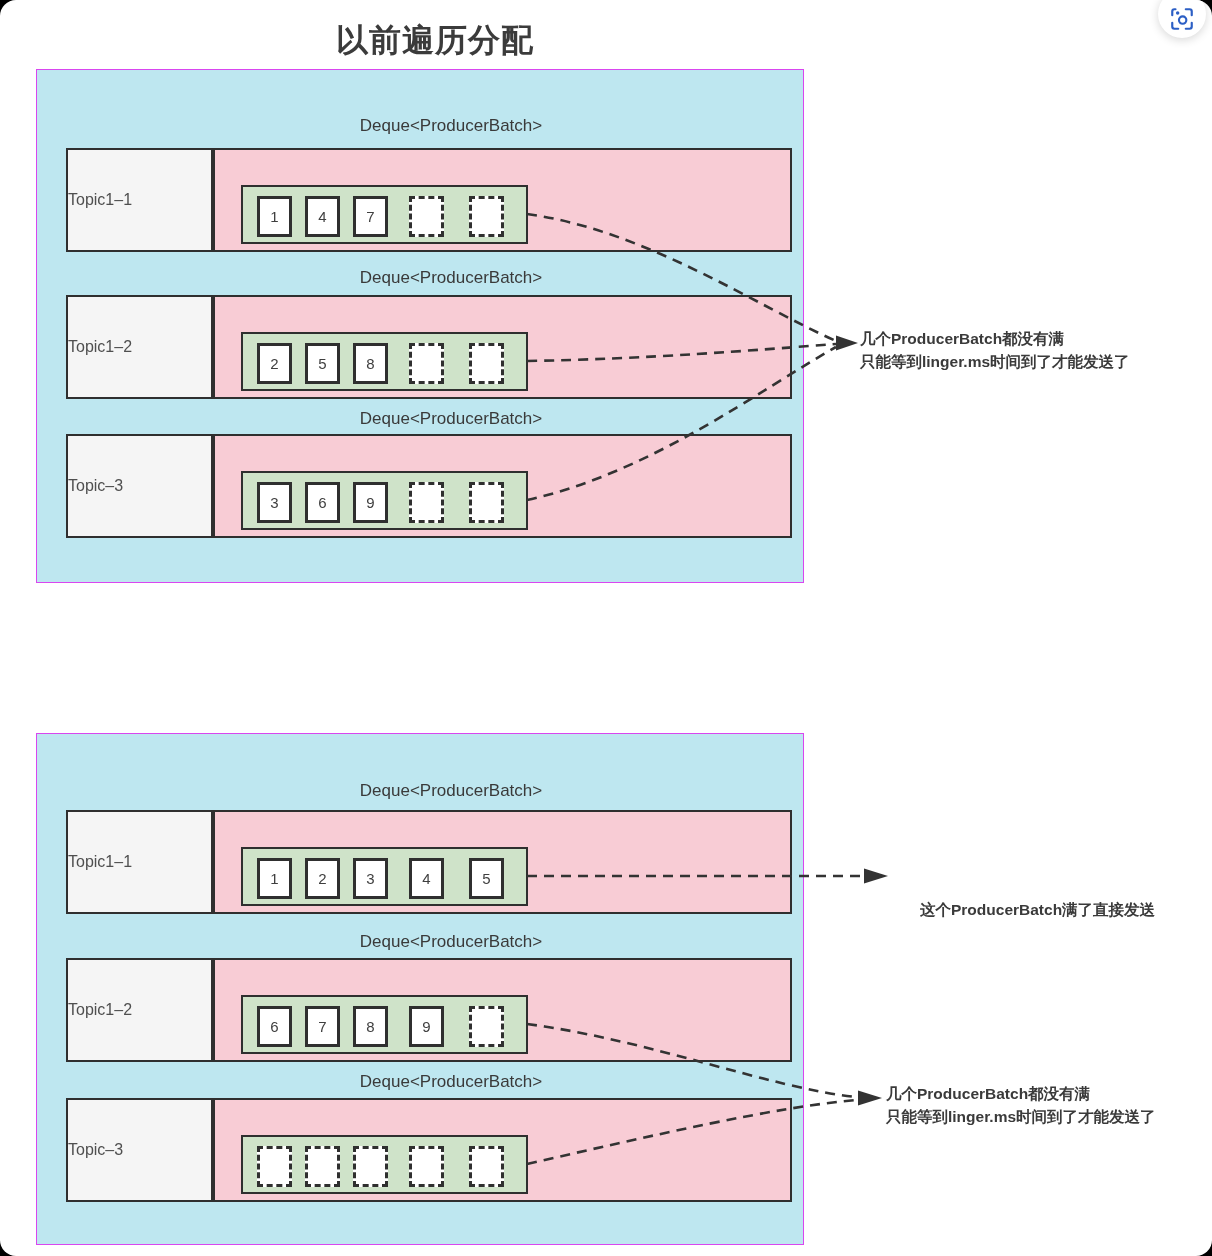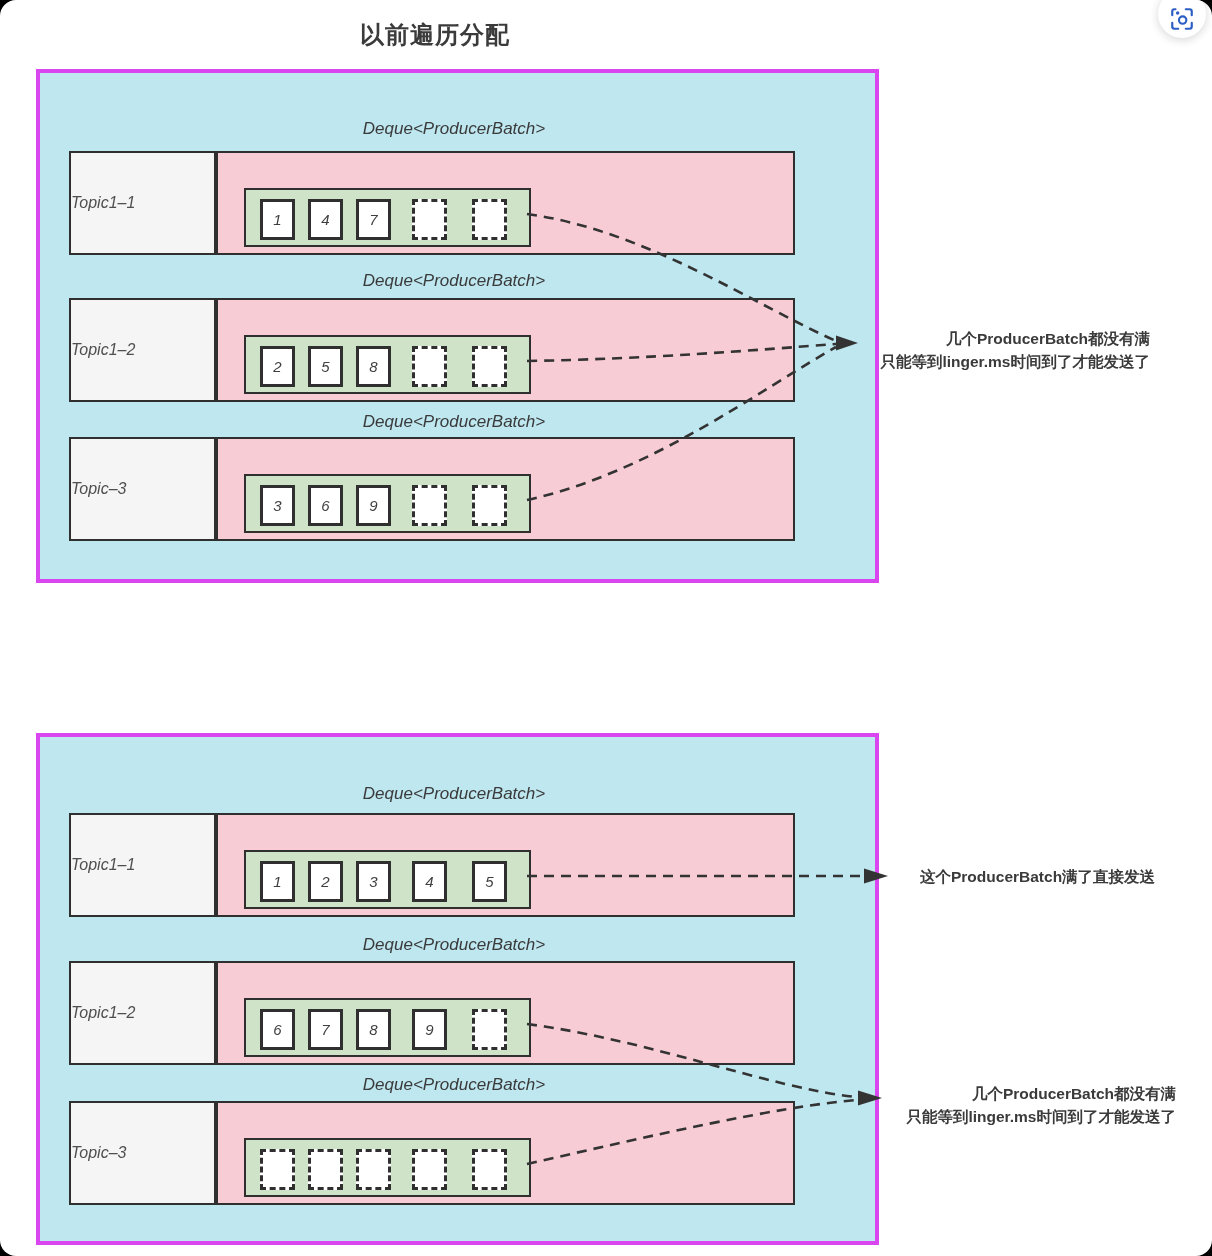--- a/index.html
+++ b/index.html
@@ -5,29 +5,29 @@
   html,body{margin:0;padding:0;background:#000;}
   .page{
     position:relative;width:1212px;height:1256px;background:#fff;
     border-radius:16px;overflow:hidden;
     font-family:"Liberation Sans","DejaVu Sans",sans-serif;
     color:#3b3b3b;
   }
   
   .sec-title{
     position:absolute;left:235px;width:400px;text-align:center;
-    font-size:24px;font-weight:700;color:#3b3b3b;letter-spacing:1px;
+    font-size:32px;font-weight:700;color:#3b3b3b;letter-spacing:1px;
   }
   .t1{top:19px}
   .t2{top:677px}
 
   
   .container{
-    position:absolute;left:36px;width:843px;
-    background:#bee7f0;border:4px solid #d946ef;box-sizing:border-box;font-style:italic;
+    position:absolute;left:36px;width:768px;
+    background:#bee7f0;border:1px solid #d946ef;box-sizing:border-box;
   }
   .c1{top:69px;height:514px}
   .c2{top:733px;height:512px}
 
   
   .deque-label{
     position:absolute;left:414px;transform:translateX(-50%);
     font-size:17px;font-weight:500;color:#3a3a3a;white-space:nowrap;
   }
   .topic-box{
@@ -54,23 +54,23 @@
   .s1{left:14px}.s2{left:62px}.s3{left:110px}.s4{left:166px}.s5{left:226px}
 
   
   .overlay{position:absolute;left:0;top:0;pointer-events:none;z-index:5}
 
   
   .ann{
     position:absolute;font-size:15.5px;font-weight:600;color:#3a3a3a;
     line-height:23px;white-space:nowrap;
   }
-  .ann-center{text-align:right;width:290px}
+  .ann-center{text-align:left;width:290px}
   .ann1{left:860px;top:327px}
-  .ann2{left:920px;top:865px}
+  .ann2{left:920px;top:898px}
   .ann3{left:886px;top:1082px}
 
   
   .fab{
     position:absolute;left:1158px;top:-10px;width:48px;height:48px;
     border-radius:50%;background:#fff;border:none;cursor:pointer;
     box-shadow:0 2px 10px rgba(0,0,0,.16);z-index:10;
     display:flex;align-items:center;justify-content:center;padding-top:10px;
     box-sizing:border-box;
   }

